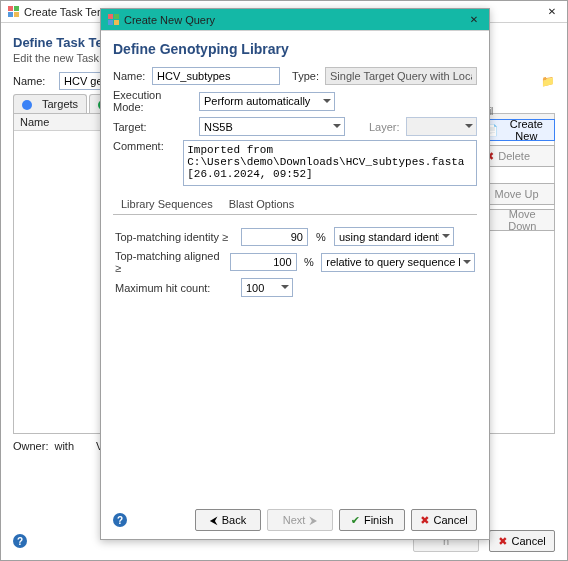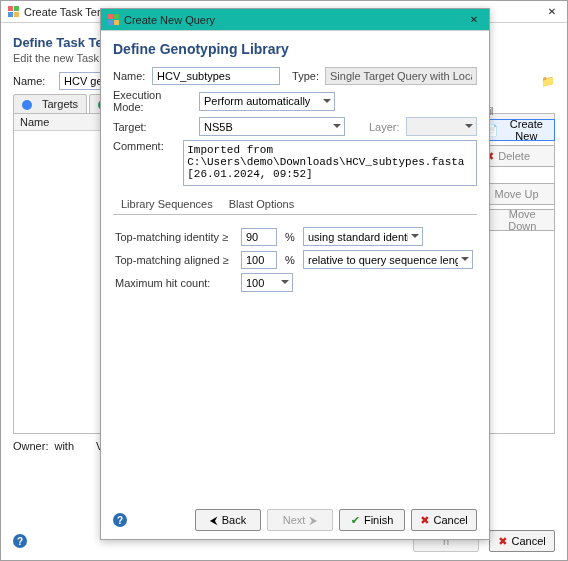--- a/index.html
+++ b/index.html
@@ -40,21 +40,21 @@
 .select{height:19px;border:1px solid #9fb3cf;background:#fff;font:inherit;padding:0 14px 0 4px;appearance:none;position:relative}
 .sel-wrap{position:relative;display:inline-block}
 .sel-wrap:after{content:"";position:absolute;right:4px;top:7px;border:4px solid transparent;border-top-color:#555;pointer-events:none}
 .readonly{background:#eaeaea;border:1px solid #c0c0c0;color:#555;height:18px;padding:1px 4px;font:inherit}
 .comment{width:100%;height:46px;border:1px solid #9fb3cf;font:11px "Courier New",monospace;padding:3px;resize:none}
 .subtabs{display:flex;border-bottom:1px solid #bcbcbc;margin-top:8px}
 .subtabs .stab{padding:3px 7px;border:1px solid transparent;cursor:pointer;color:#444}
 .subtabs .stab.active{border:1px solid #bcbcbc;border-bottom:1px solid #fff;background:#fff;margin-bottom:-1px;border-radius:3px 3px 0 0}
 .panel{padding:8px 2px}
 .panel .form-row>label{width:120px}
-.num{width:36px;}
+.num{width:67px;text-align:right}
 .pct{display:inline-block;width:14px;text-align:center}
 .modal-foot{position:absolute;left:0;right:0;bottom:8px;display:flex;align-items:center;gap:6px;padding:0 12px}
 .modal-foot .flex{flex:1}
 </style>
 </head>
 <body>
 
 <div class="window" style="left:0;top:0;width:568px;height:561px">
   <div class="titlebar">
     <span class="app-icon">

